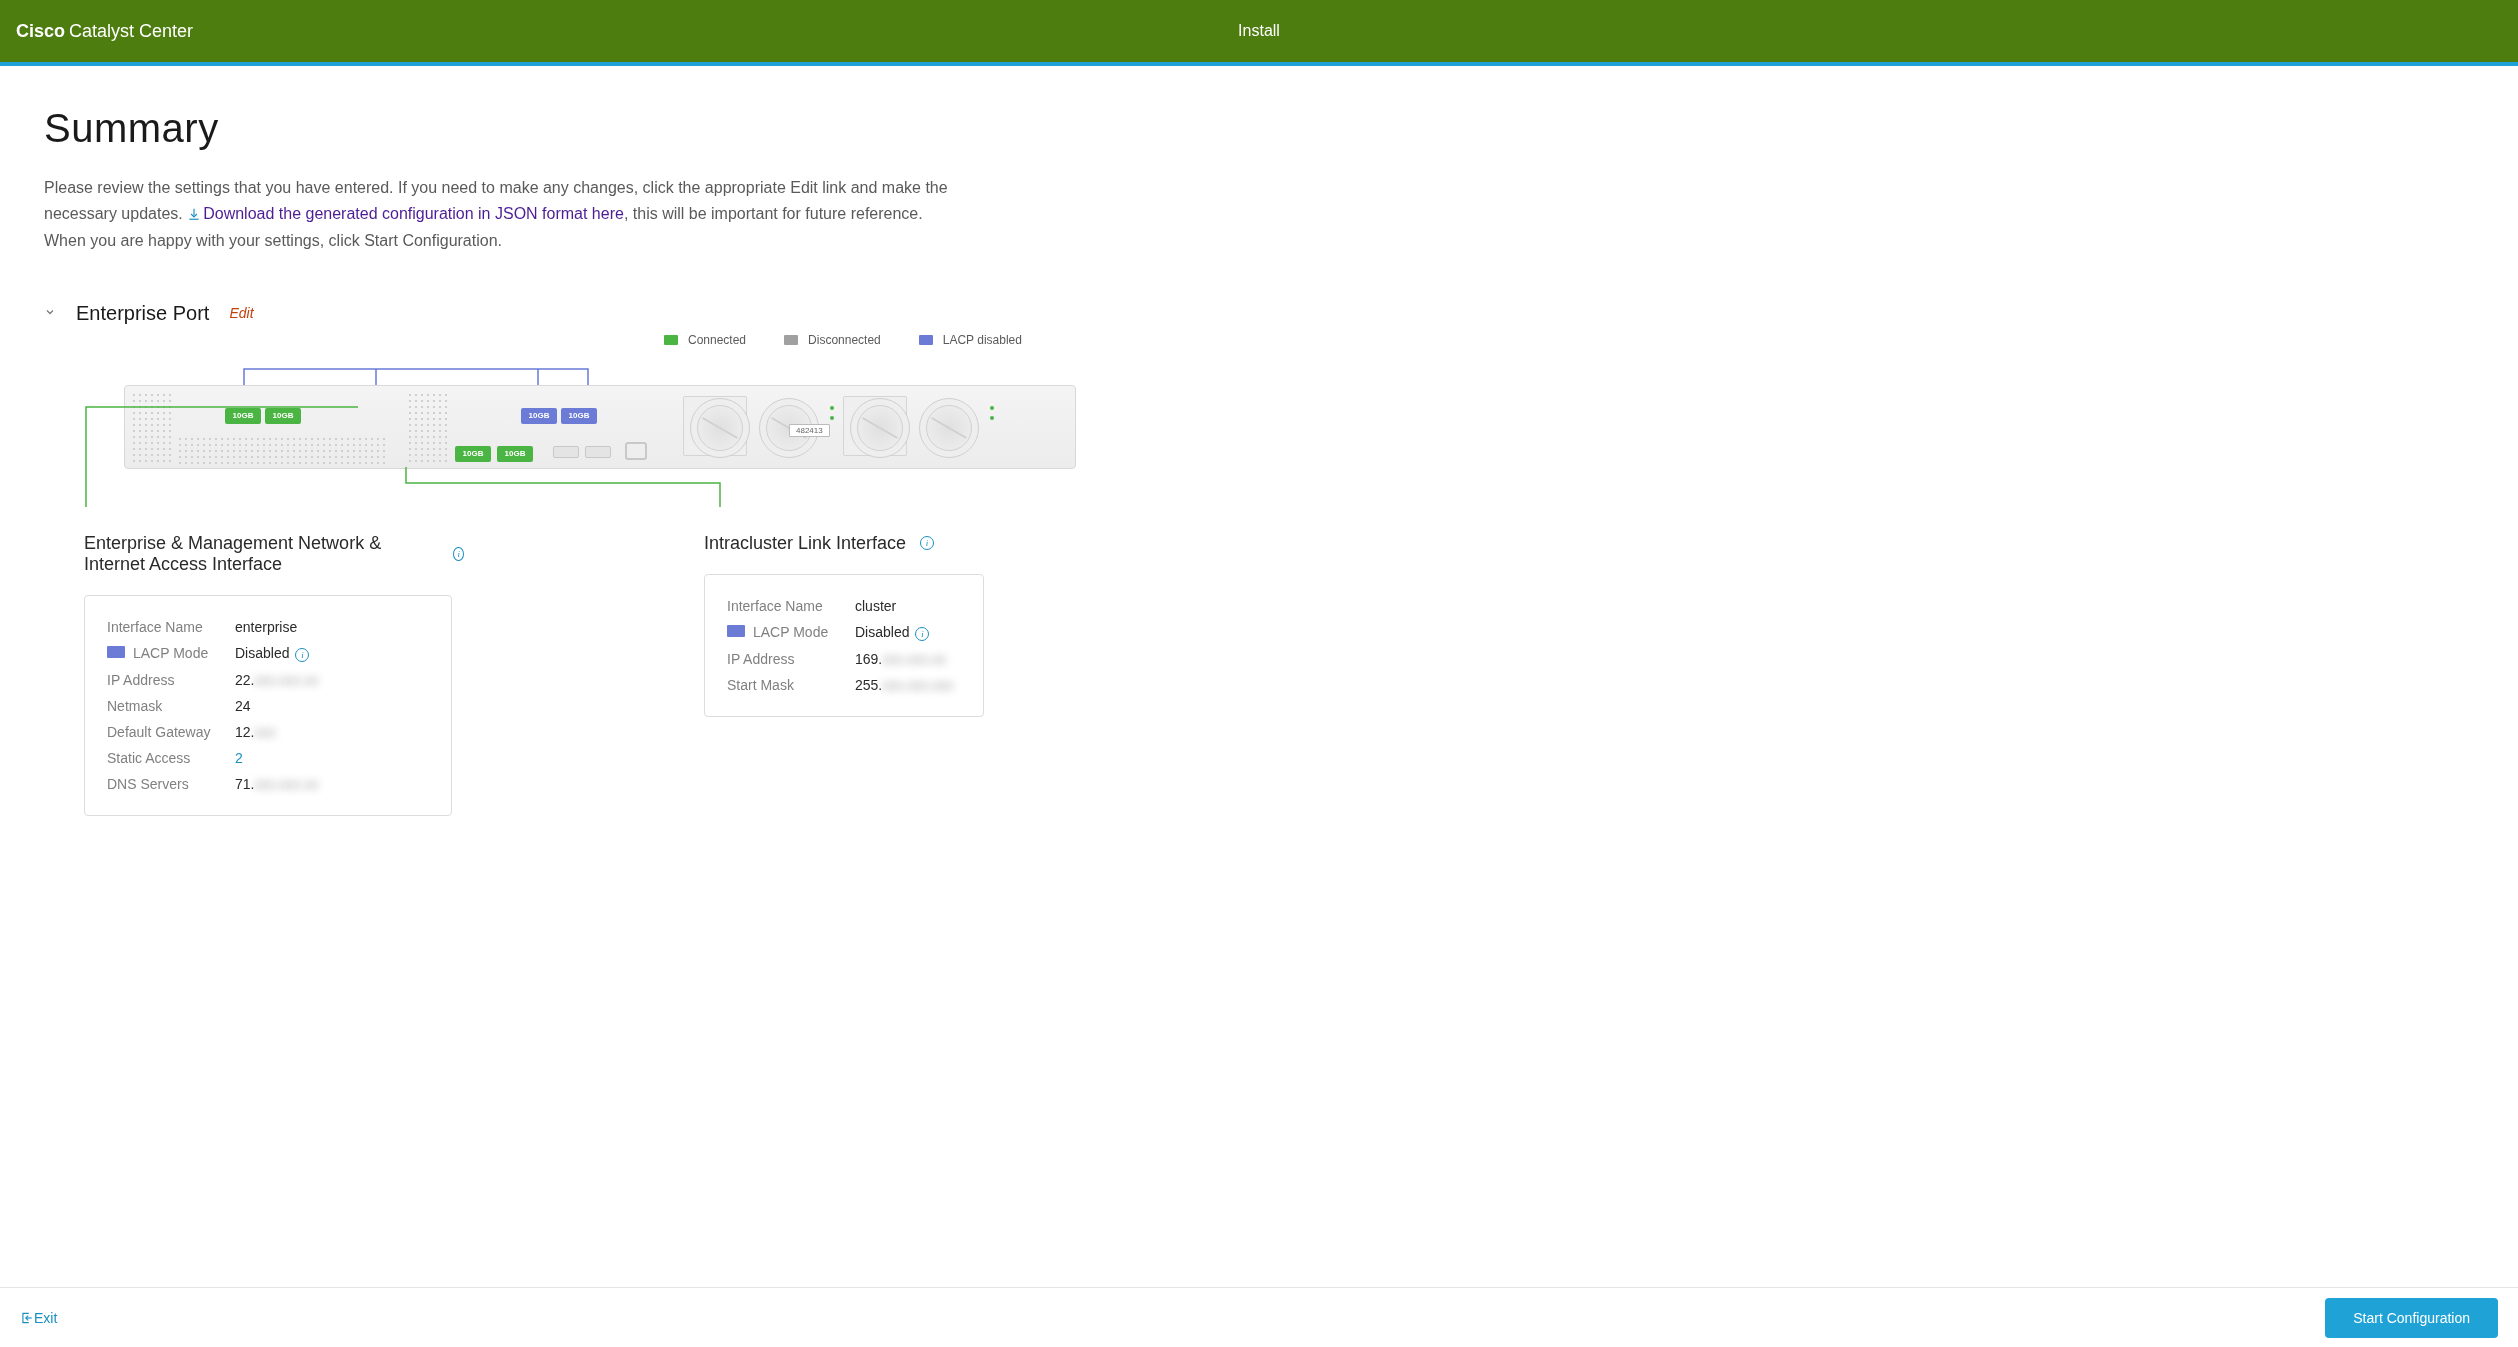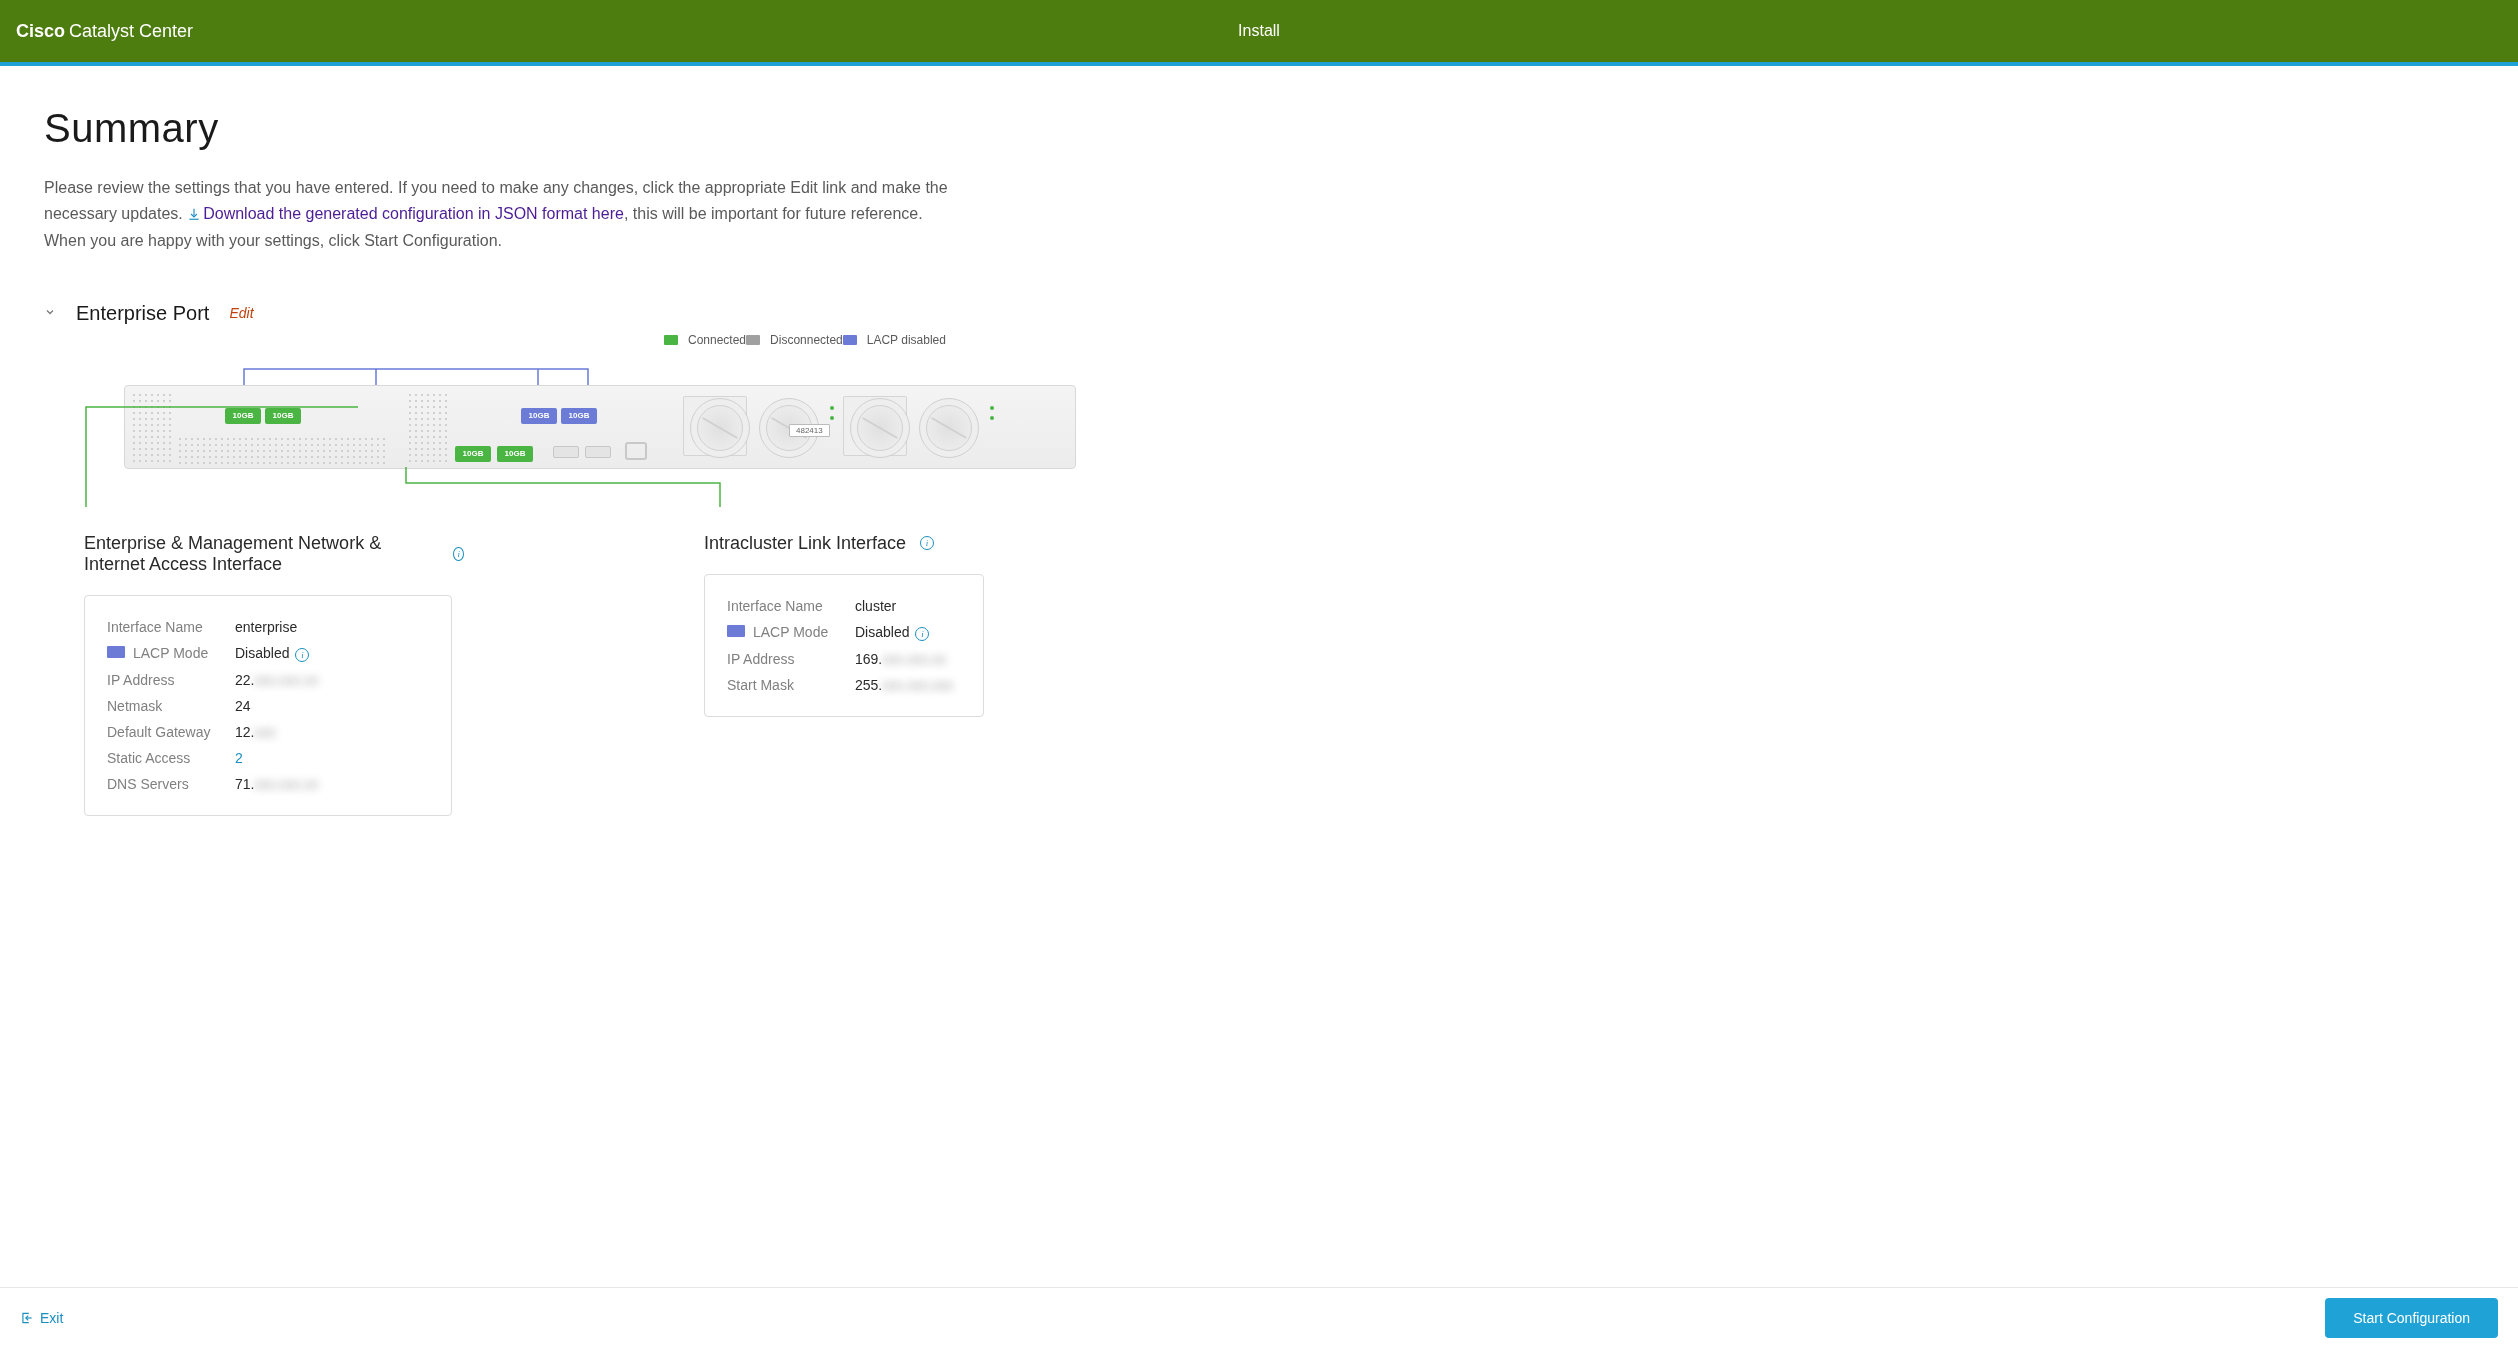--- a/index.html
+++ b/index.html
@@ -16,21 +16,21 @@
   .intro { font-size: 16px; color: #5a5a5a; line-height: 1.6; max-width: 920px; }
   .intro a { color: #4c1d95; text-decoration: none; }
   .dl-icon { display:inline-block; vertical-align: -2px; margin-right:2px;}
   .dl-icon svg { width:14px; height:14px; }
 
   .section-hdr { display:flex; align-items:center; gap:20px; margin-top:48px; margin-bottom:4px;}
   .section-hdr .chevron { transform: rotate(0deg); color:#7a7a7a; font-size:14px;}
   .section-hdr .title { font-size:20px; font-weight:400;}
   .section-hdr .edit { color:#c2410c; font-size:14px; cursor:pointer;font-style:italic;}
 
-  .legend { display:flex; justify-content:flex-start; margin-left:620px; margin-top:8px; font-size:12px; color:#5a5a5a; align-items:center;}
+  .legend { display:flex; gap:38px; justify-content:flex-start; margin-left:620px; margin-top:8px; font-size:12px; color:#5a5a5a; align-items:center;}
   .legend .item { display:flex; align-items:center; gap:10px;}
   .swatch { width:14px; height:10px; border-radius:1px; display:inline-block;}
   .sw-green { background:#4bb543;}
   .sw-grey { background:#a0a0a0;}
   .sw-blue { background:#6b7bd6;}
 
   .diagram-wrap { margin: 6px 0 30px 40px; position:relative; width:900px; height:150px;}
   .chassis { position:absolute; top:32px; left:40px; width:952px; height:84px; border:1px solid #d8d8d8; border-radius:4px; background:linear-gradient(#f4f4f4,#ececec); }
   .vent { position:absolute; background-image: radial-gradient(#cfcfcf 1.2px, transparent 1.2px); background-size:6px 6px; }
   .port { position:absolute; width:36px; height:16px; border-radius:2px; color:#fff; font-size:8px; font-weight:700; display:flex; align-items:center; justify-content:center;}
@@ -52,21 +52,21 @@
   .card{ border:1px solid #dcdcdc; border-radius:4px; padding:18px 22px; width:368px; font-size:14px;}
   .kv{ display:flex; align-items:center; padding:5px 0;}
   .kv .k{ width:128px; color:#808080;}
   .kv .v{ color:#2a2a2a;}
   .kv .v.link{ color:#1a8fc0; cursor:pointer;}
   .kv .v .blur{ color:transparent; text-shadow:0 0 8px #999;}
   .lacp-swatch{ width:18px; height:12px; background:#6b7bd6; border-radius:1px; margin-right:8px; display:inline-block;}
   .info-badge{ display:inline-flex; width:14px; height:14px; border:1px solid #1a8fc0; border-radius:50%; color:#1a8fc0; font-size:9px; align-items:center; justify-content:center; margin-left:6px; font-style:italic; font-family: Georgia, serif;}
 
   .footer{ position:fixed; bottom:0; left:0; right:0; height:60px; background:#fff; border-top:1px solid #e6e6e6; display:flex; align-items:center; justify-content:space-between; padding:0 20px;}
-  .exit{ display:flex; align-items:center; gap:6px; color:#1a8fc0; font-size:14px; cursor:pointer;}
+  .exit{ display:flex; align-items:center; color:#1a8fc0; font-size:14px; cursor:pointer;}
   .exit svg{width:14px;height:14px;}
   .start-btn{ background:#1fa2d6; color:#fff; border:none; border-radius:4px; padding:12px 28px; font-size:14px; cursor:pointer;}
 </style>
 </head>
 <body>
 
 <div class="header">
   <div class="brand">
     <span class="bold">Cisco</span>
     <span class="light">Catalyst Center</span>

